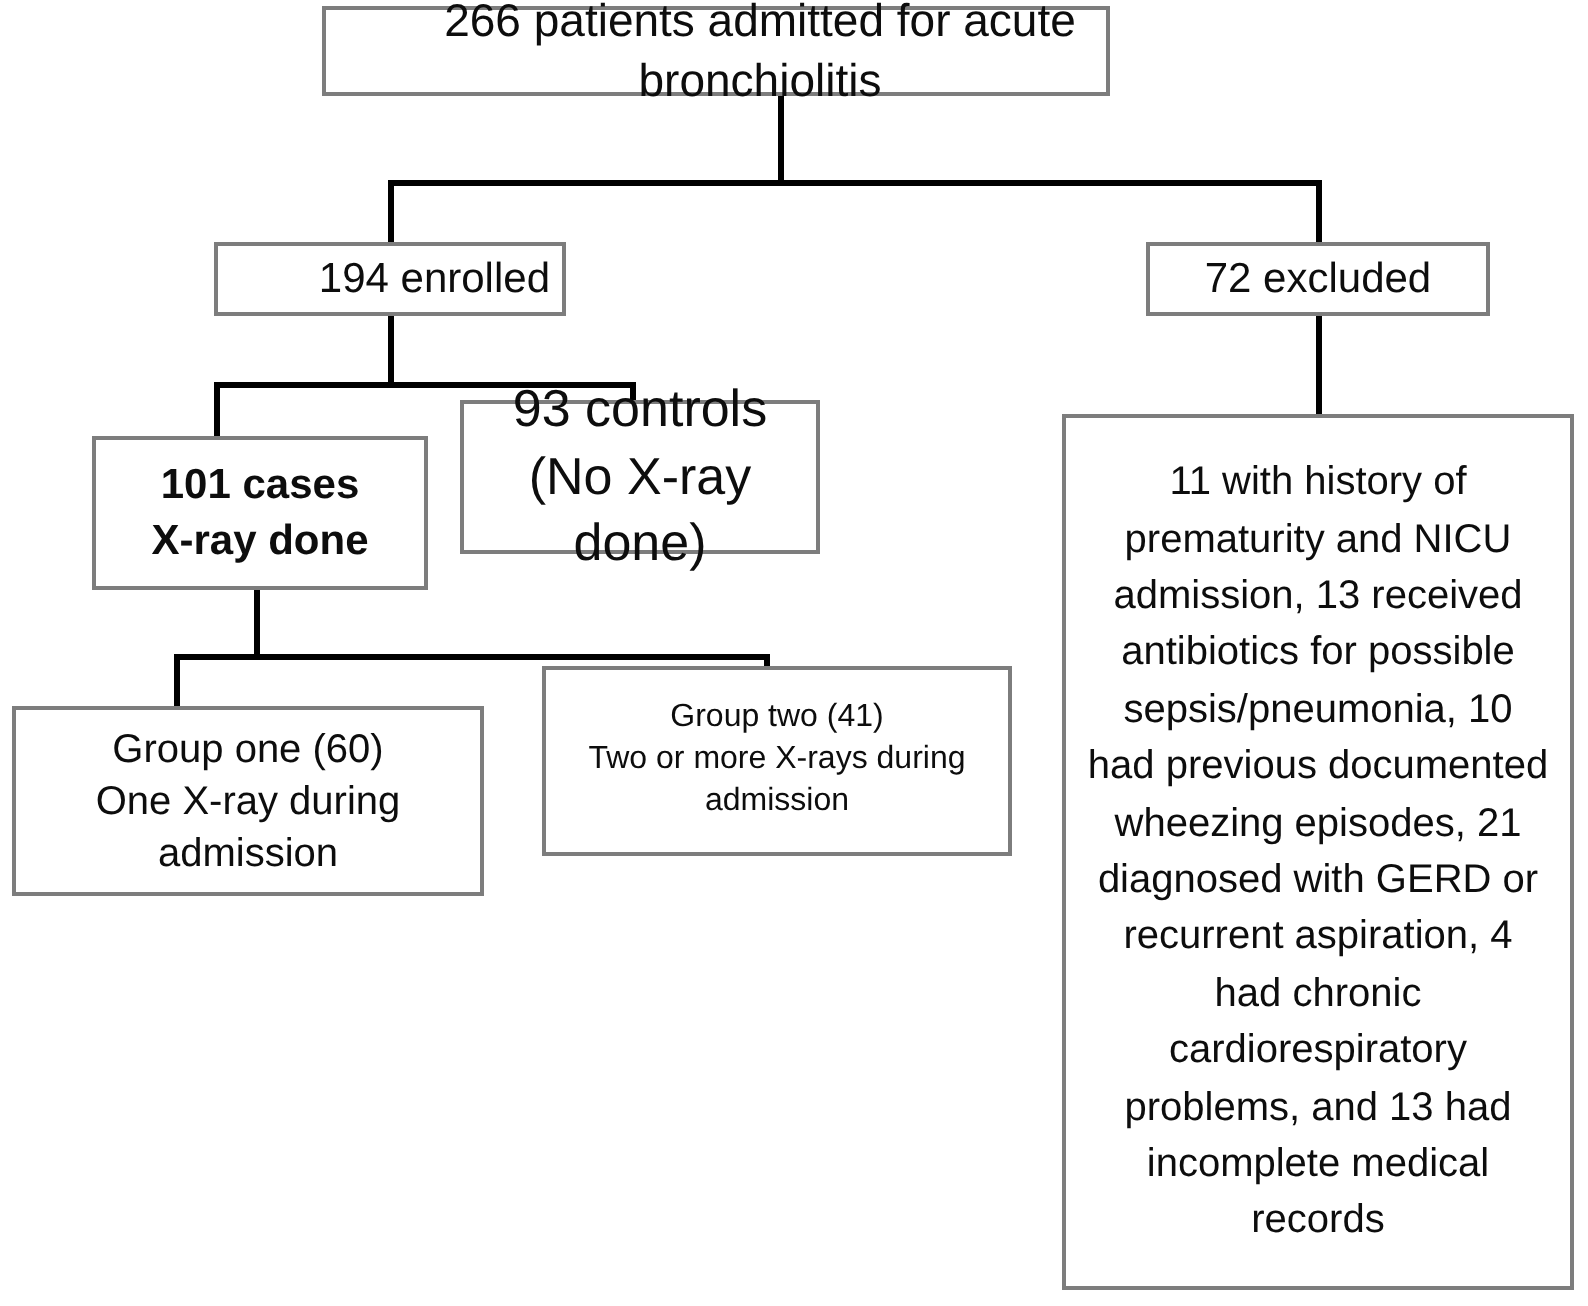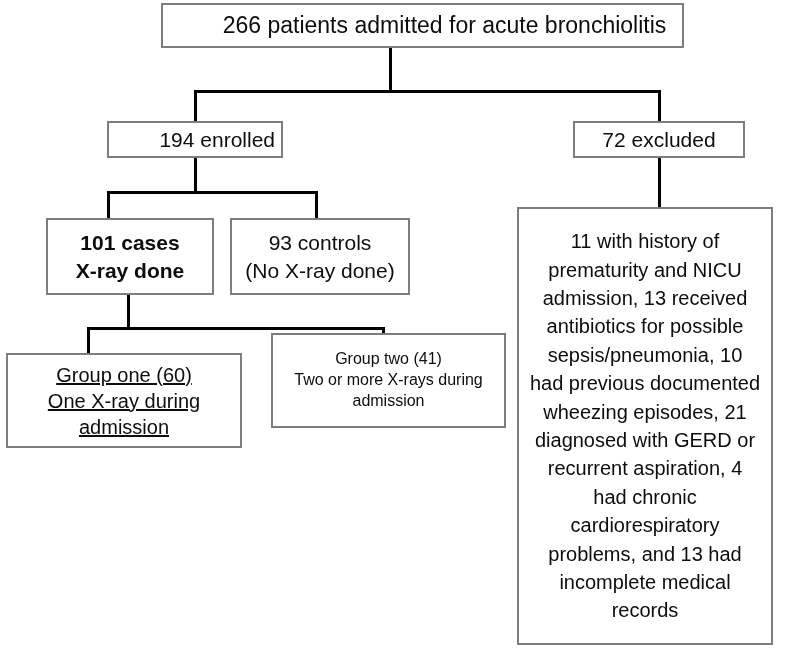--- a/index.html
+++ b/index.html
@@ -34,29 +34,29 @@
   }
   .node .node-text {
     display: block;
     width: 100%;
     padding: 0 6px;
     box-sizing: border-box;
     white-space: pre-line;
   }
 
   
-  #node-admitted   { left: 161px; top: 3px;   width: 523px; height: 45px;  font-size: 23px; padding-left: 44px; }
+  #node-admitted   { left: 161px; top: 3px;   width: 394px; height: 45px;  font-size: 23px; padding-left: 44px; }
   #node-enrolled   { left: 107px; top: 121px; width: 176px; height: 37px;  font-size: 21px; text-align: right; }
   #node-excluded   { left: 573px; top: 121px; width: 172px; height: 37px;  font-size: 21px; }
   #node-cases      { left: 46px;  top: 218px; width: 168px; height: 77px;  font-size: 21px; font-weight: bold; }
-  #node-controls   { left: 230px; top: 218px; width: 180px; height: 77px;  font-size: 21px; }
-  #node-group-one  { left: 6px;   top: 353px; width: 236px; height: 95px;  font-size: 20px; text-decoration: underline; }
+  #node-controls   { left: 230px; top: 200px; width: 180px; height: 77px;  font-size: 26px; }
+  #node-group-one  { left: 6px;   top: 353px; width: 236px; height: 95px;  font-size: 20px; }
   #node-group-two  { left: 271px; top: 333px; width: 235px; height: 95px;  font-size: 16px; }
   #node-exclusion-details {
-    left: 517px; top: 207px; width: 256px; height: 438px;
+    left: 531px; top: 207px; width: 256px; height: 438px;
     font-size: 20px; line-height: 1.42;
   }
   #node-exclusion-details .node-text { padding: 0 10px; white-space: normal; }
 
   
   .conn {
     position: absolute;
     background: #000000;
     z-index: 1;
   }

